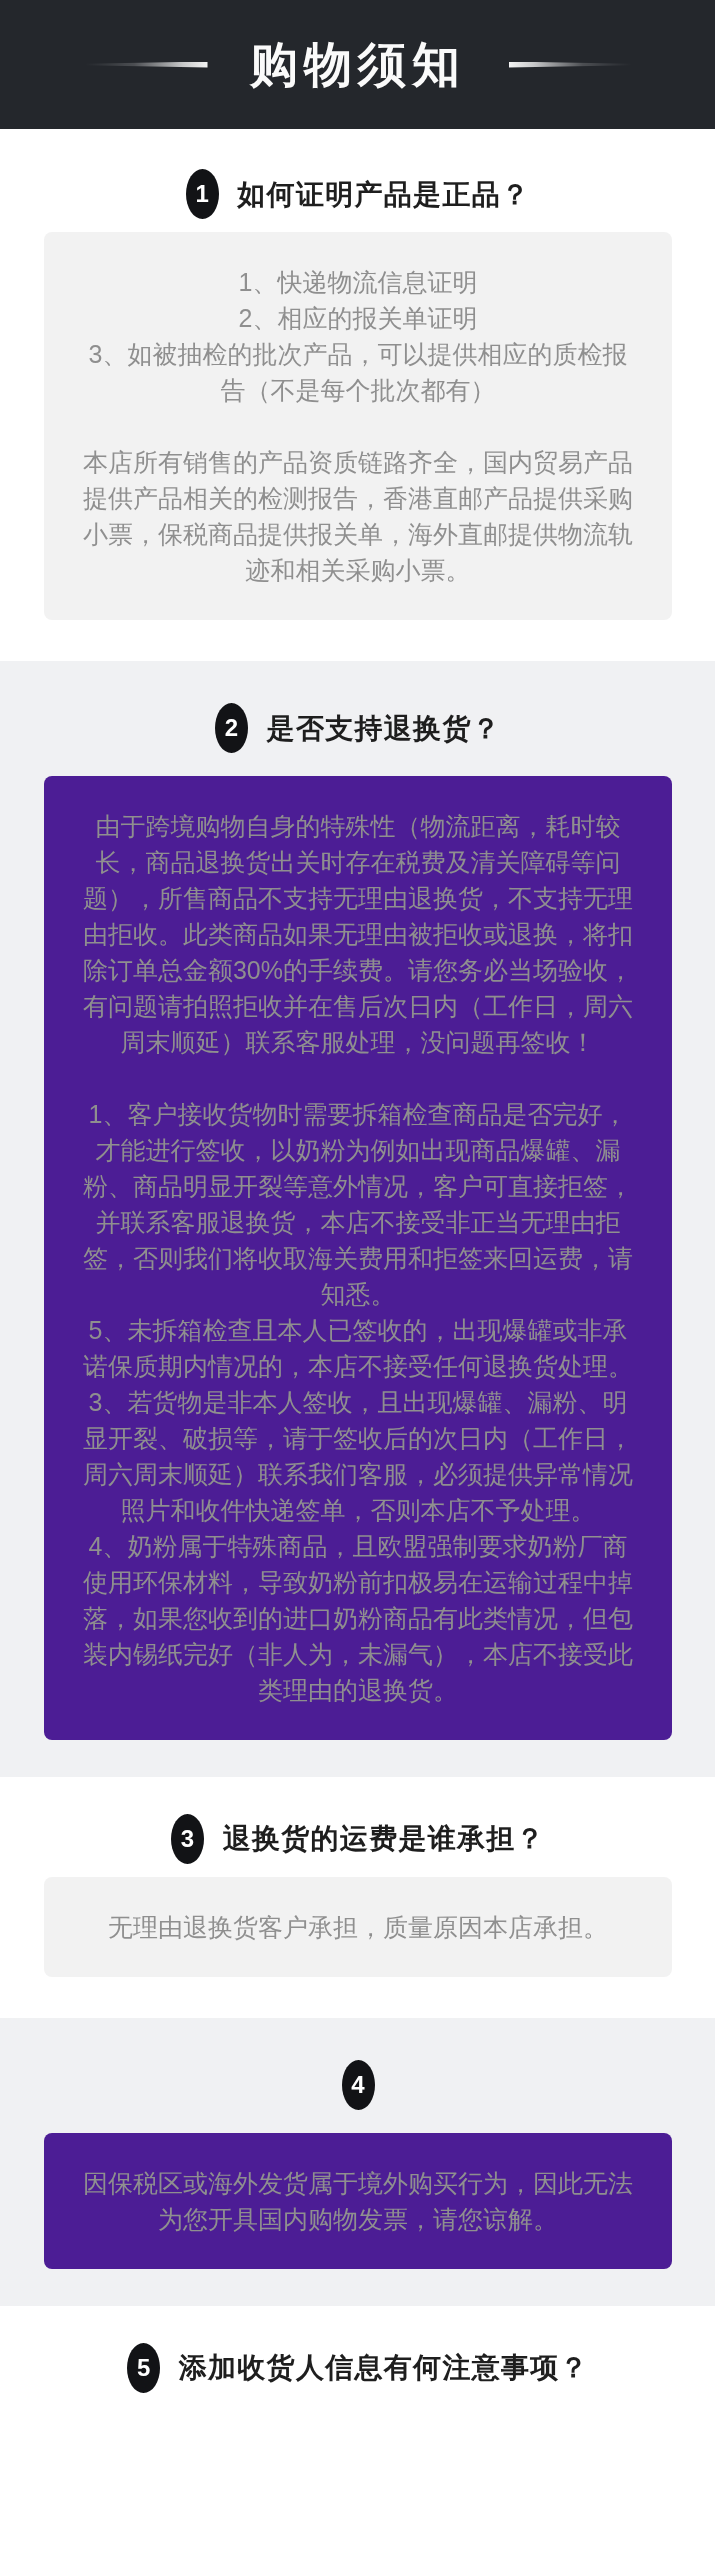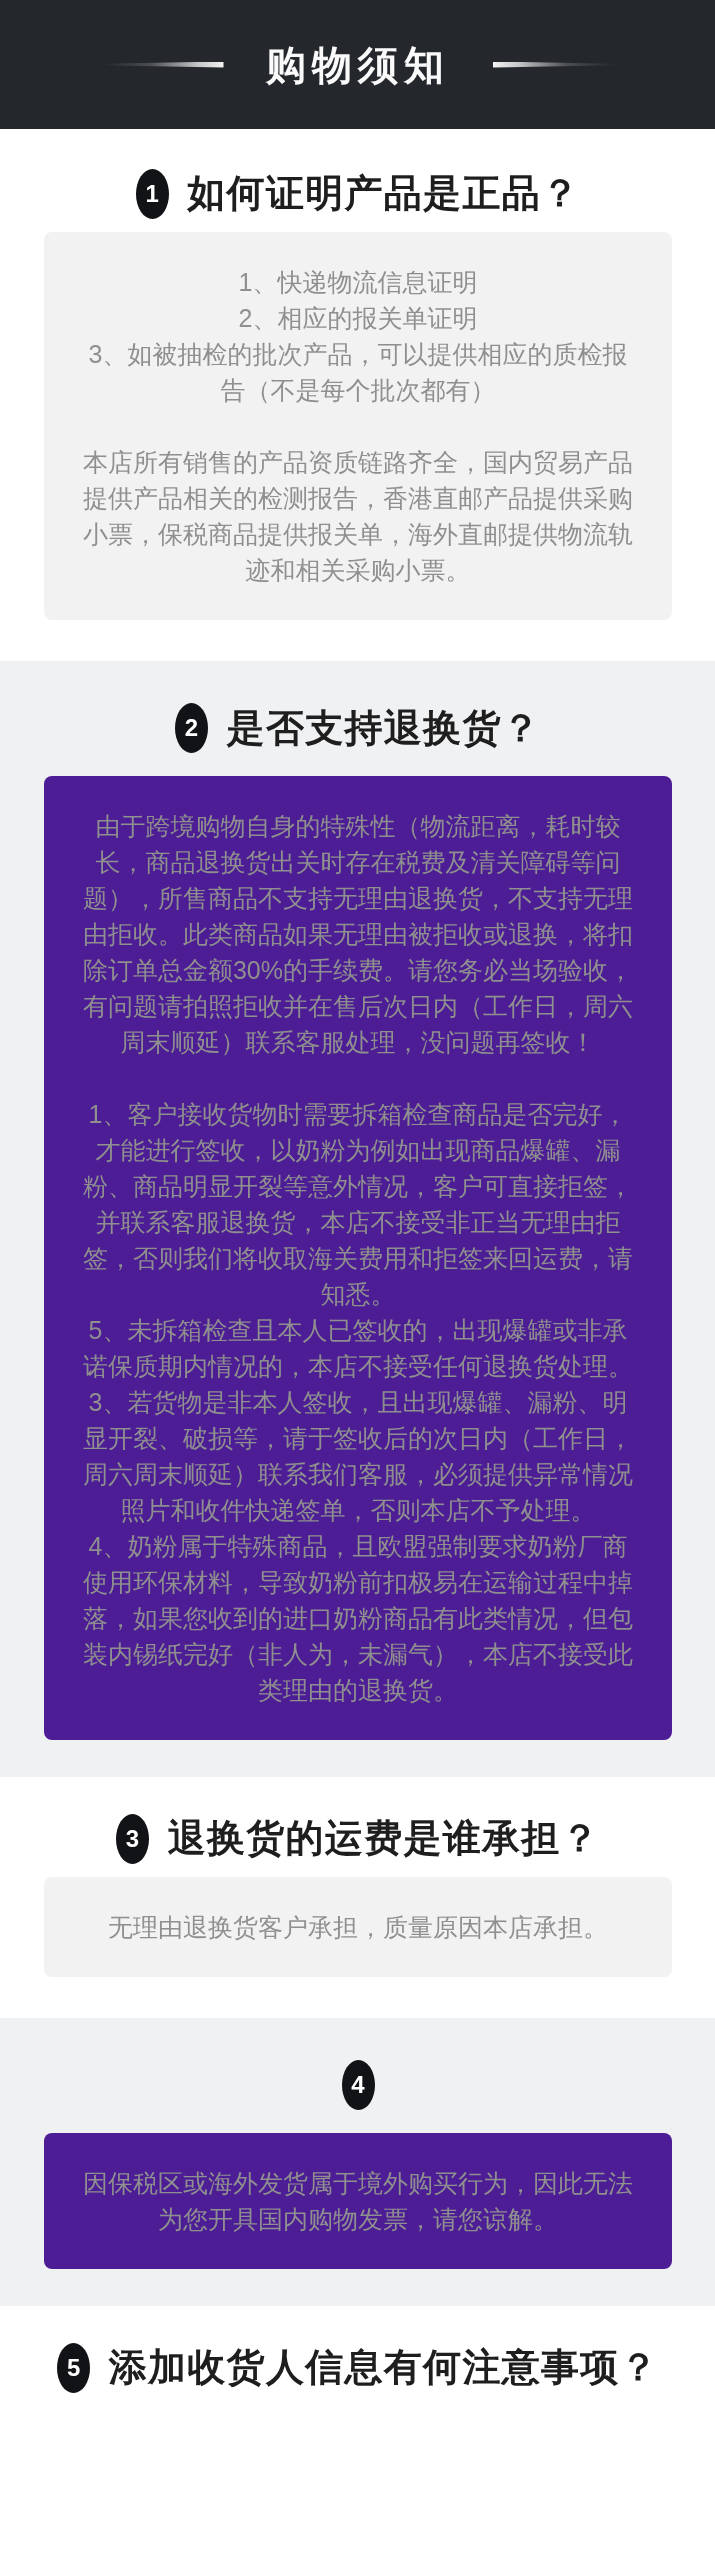--- a/index.html
+++ b/index.html
@@ -1,35 +1,35 @@
 <!DOCTYPE html>
 <html style="font-size:10.6px"><head>
 <meta charset="utf-8">
 <style>
   html,body{margin:0;padding:0;background:#ffffff;}
   body{font-family:"Liberation Sans","DejaVu Sans",sans-serif;}
   .page{position:relative;width:716px;height:2576px;margin:0 auto;background:#ffffff;overflow:hidden;}
 
   
   .hero{height:129px;background:#24272c;display:flex;align-items:center;justify-content:center;gap:26.5px;}
-  .hero-title{margin:16px;color:#fafafa;font-size:40px;font-weight:800;letter-spacing:6px;line-height:1;}
+  .hero-title{margin:16px;color:#fafafa;font-size:48px;font-weight:800;letter-spacing:6px;line-height:1;}
   .deco{position:relative;width:123px;height:6px;}
   .deco-left{background:linear-gradient(to right,rgba(255,255,255,0) 0%,rgba(255,255,255,.18) 40%,rgba(255,255,255,.75) 80%,#f4f4f4 100%);clip-path:polygon(0 38%,100% 0,100% 100%,0 62%);}
   .deco-right{background:linear-gradient(to left,rgba(255,255,255,0) 0%,rgba(255,255,255,.18) 40%,rgba(255,255,255,.75) 80%,#f4f4f4 100%);clip-path:polygon(0 0,100% 38%,100% 62%,0 100%);}
   .deco-left::before{content:"";position:absolute;left:-41px;top:2px;width:33px;height:2px;background:rgba(255,255,255,.28);transform:skewX(-35deg);}
   .deco-right::before{content:"";position:absolute;right:-41px;top:2px;width:33px;height:2px;background:rgba(255,255,255,.28);transform:skewX(35deg);}
 
   
   .sec-white{background:#ffffff;padding:40px 0 41px;}
   .sec-band{background:#f0f1f3;padding:42px 0 37px;}
   .sec-head{display:flex;align-items:center;justify-content:center;gap:18.6px;margin-bottom:13.3px;}
   .sec-band .sec-head{margin-bottom:22.5px;}
   .badge{flex:0 0 auto;width:33px;height:50px;border-radius:50%;background:#121316;color:#ffffff;
          display:flex;align-items:center;justify-content:center;font-size:24px;font-weight:700;line-height:1;}
-  .sec-title{margin:0;font-size:38px;font-weight:800;color:#1e1e1e;letter-spacing:1.3px;line-height:1.25;}
+  .sec-title{margin:0;font-size:28px;font-weight:800;color:#1e1e1e;letter-spacing:1.3px;line-height:1.25;}
 
   .box{margin:0 44px;border-radius:8px;padding:32px 33px;font-size:25px;line-height:36px;color:#8f8f8f;text-align:center;}
   .sec-white .box{background:#f2f2f2;}
   .sec-band .box{background:#4c1d95;}
   .box p{margin:0;}
   .box p.gap-above{margin-top:36px;}
 </style>
 </head>
 <body>
 

